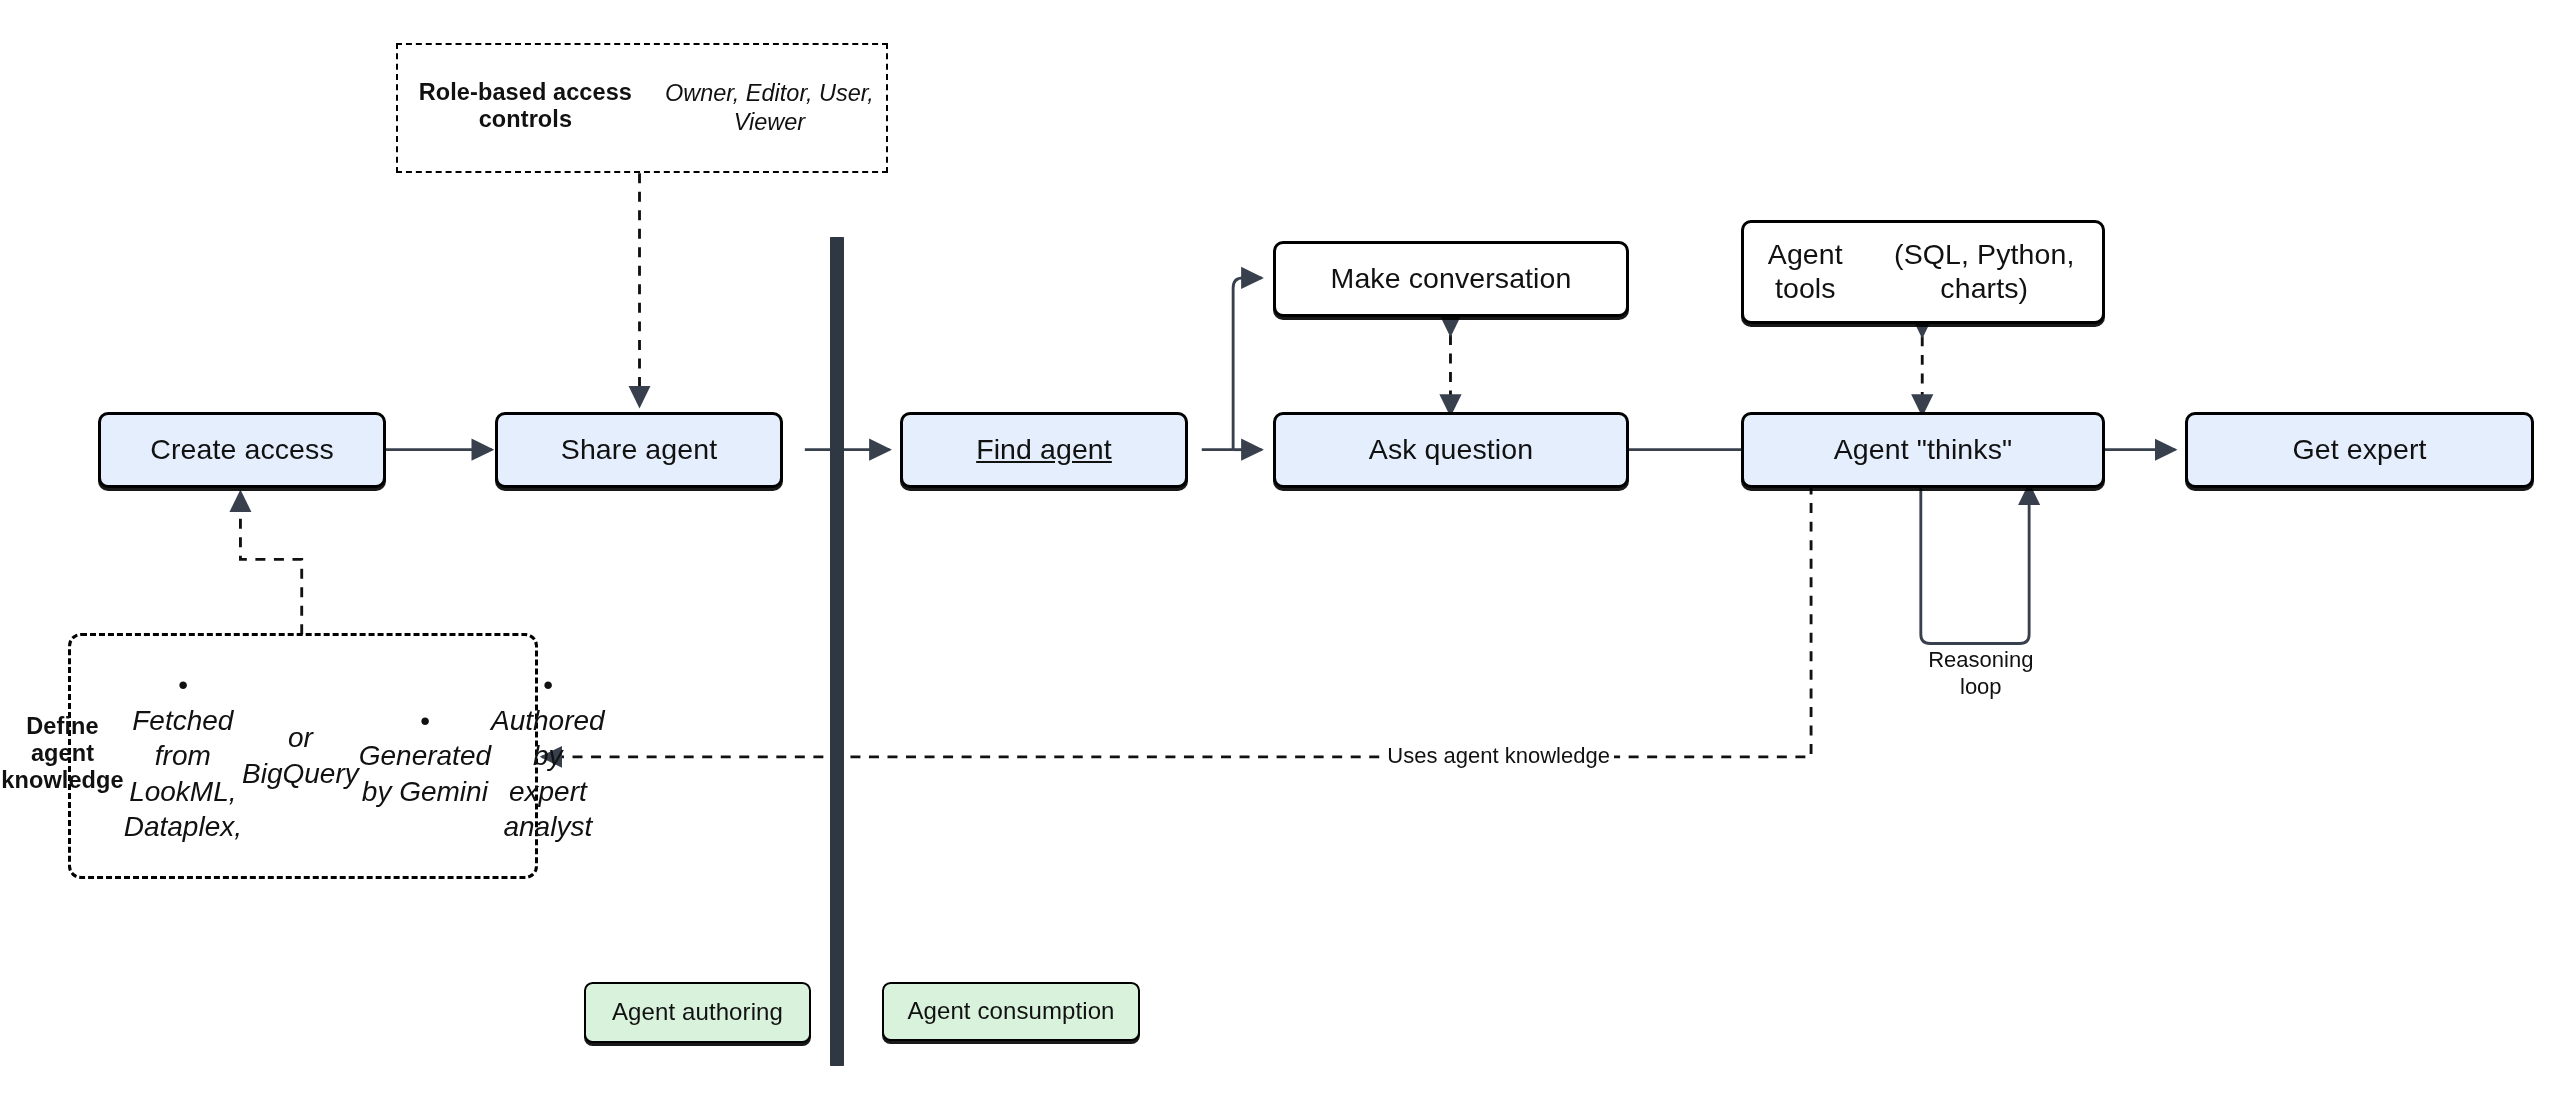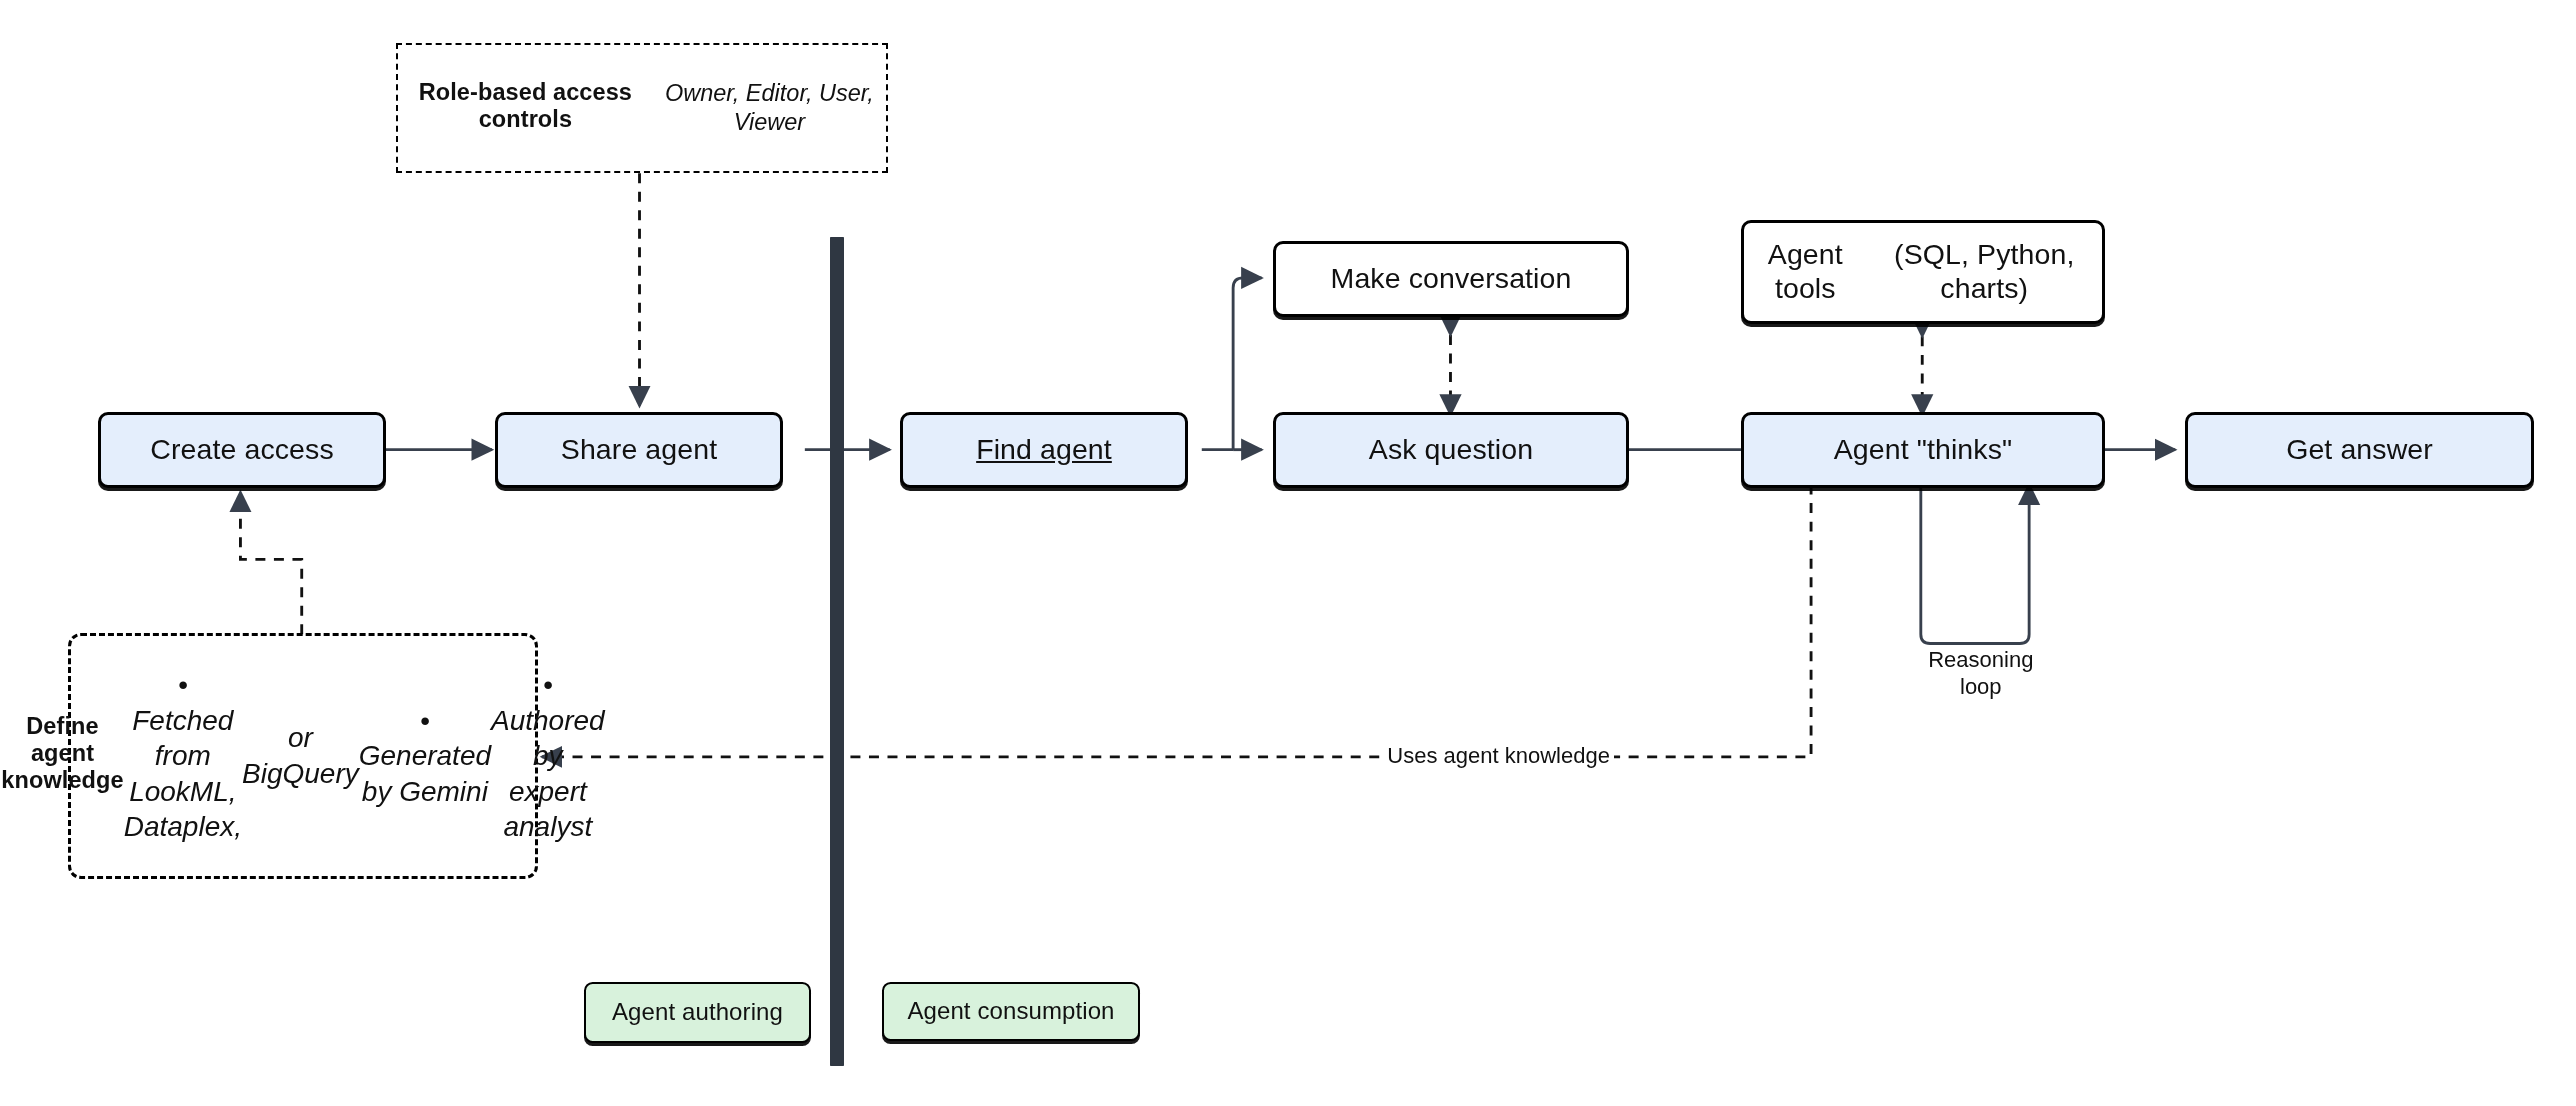--- a/index.html
+++ b/index.html
@@ -172,21 +172,21 @@
   <div class="node white" style="left:1741px; top:220px; width:364px; height:104px; flex-direction:row;">
     <span>Agent tools</span>
     <span>(SQL, Python, charts)</span>
   </div>
 
   <div class="node" style="left:1741px; top:412px; width:364px; height:76px;">
     <span>Agent "thinks"</span>
   </div>
 
   <div class="node" style="left:2185px; top:412px; width:349px; height:76px;">
-    <span>Get answer</span>
+    <span>Get expert</span>
   </div>
 
   <div class="edge-label" style="left:1896px; top:647px; width:161px;">
     <div>Reasoning</div>
     <div>loop</div>
   </div>
 
   <div class="edge-label" style="left:1383px; top:743px;">
     <span>Uses agent knowledge</span>
   </div>

